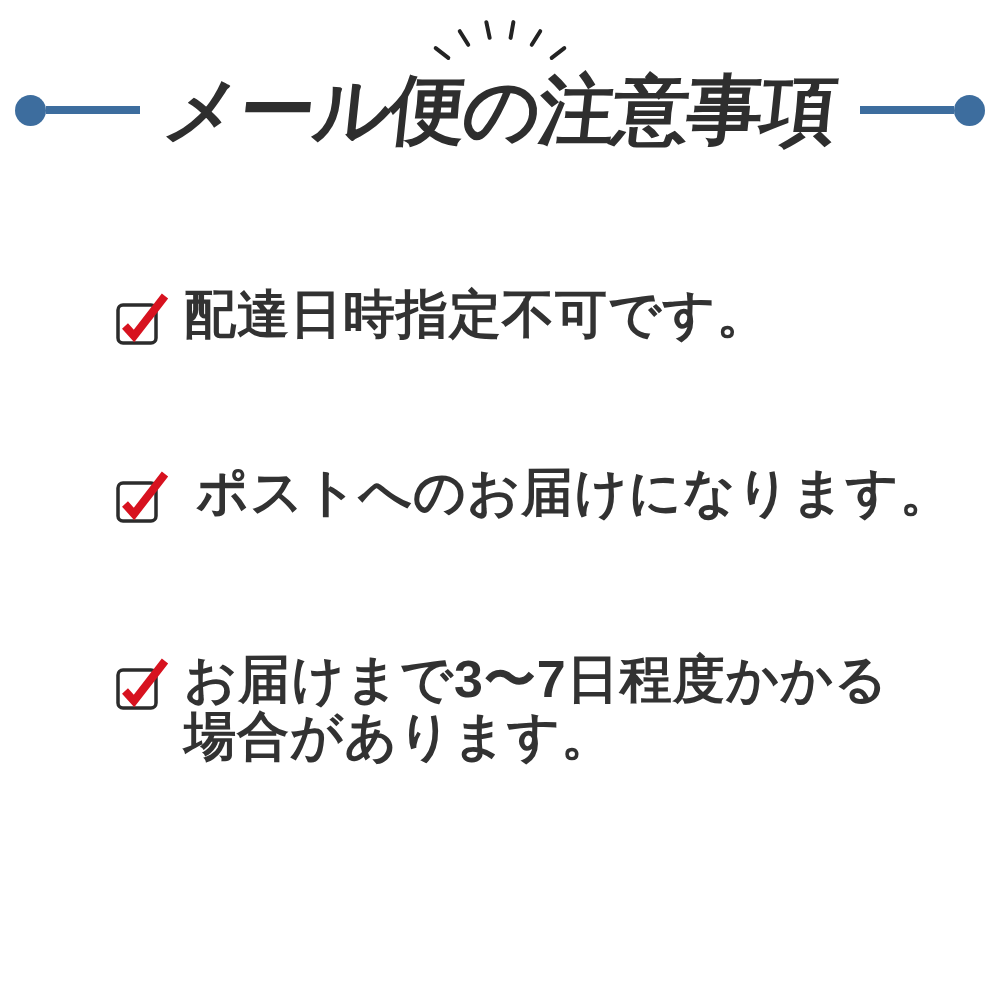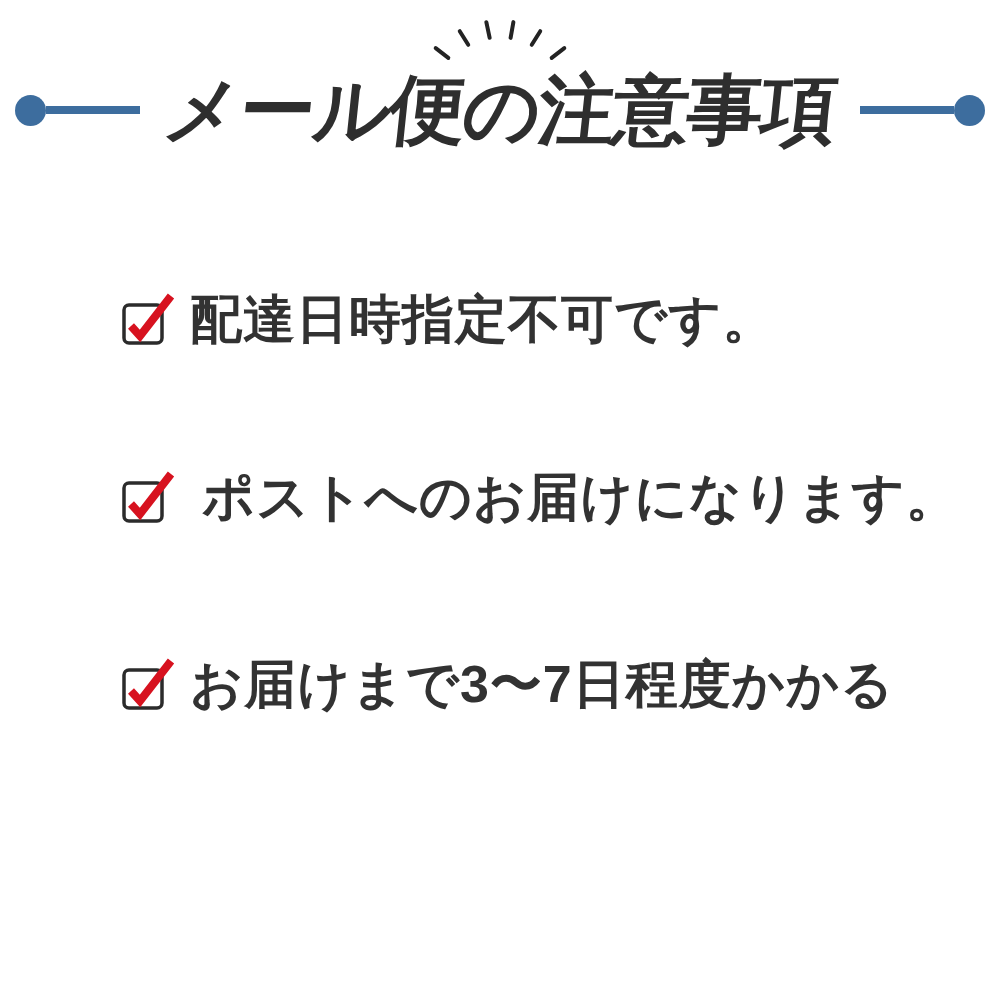--- a/index.html
+++ b/index.html
@@ -22,21 +22,21 @@
   .title-row { position:absolute; top:62px; left:0; right:0; height:96px;
                display:flex; align-items:center; padding:0 15px; }
   .accent-dot { width:31px; height:31px; border-radius:50%; background:#3d6d9e; flex:0 0 auto; }
   .accent-line { flex:1 1 auto; height:8px; background:#3d6d9e; }
   .page-title { flex:0 0 auto; margin:0 24px; color:#2e2e2e;
                 font-size:76px; font-weight:900; letter-spacing:-2px;
                 transform:skewX(-6deg); white-space:nowrap; line-height:1; }
 
   
   .checklist { list-style:none; position:absolute; left:112px; top:0; width:820px; }
-  .check-item { position:absolute; left:6px; display:flex; align-items:flex-end; }
+  .check-item { position:absolute; left:0; display:flex; align-items:flex-start; }
   .check-item.i1 { top:286px; }
   .check-item.i2 { top:464px;gap:12px; }
   .check-item.i3 { top:651px; }
   .checkbox { width:60px; height:60px; flex:0 0 auto; margin-right:12px; margin-top:2px; }
   .item-text { color:#323232; font-size:52px; font-weight:700; line-height:1.1;
                letter-spacing:1px; white-space:nowrap; }
   .item-text .line { display:block; }
 </style>
 </head>
 <body>
@@ -82,17 +82,18 @@
       </div>
     </li>
 
     <li class="check-item i3">
       <svg class="checkbox" viewBox="0 0 60 60" aria-hidden="true">
         <rect x="6" y="17" width="38" height="38" rx="5" fill="none" stroke="#2b2b2b" stroke-width="3.5"></rect>
         <polyline points="13,38 22,48 53,8" fill="none" stroke="#d7121f" stroke-width="8" stroke-linejoin="miter"></polyline>
       </svg>
       <div class="item-text">
         <span class="line">お届けまで3〜7日程度かかる</span>
+        <span class="line">場合があります。</span>
       </div>
     </li>
 
   </ul>
 </div>
 
 </body></html>

